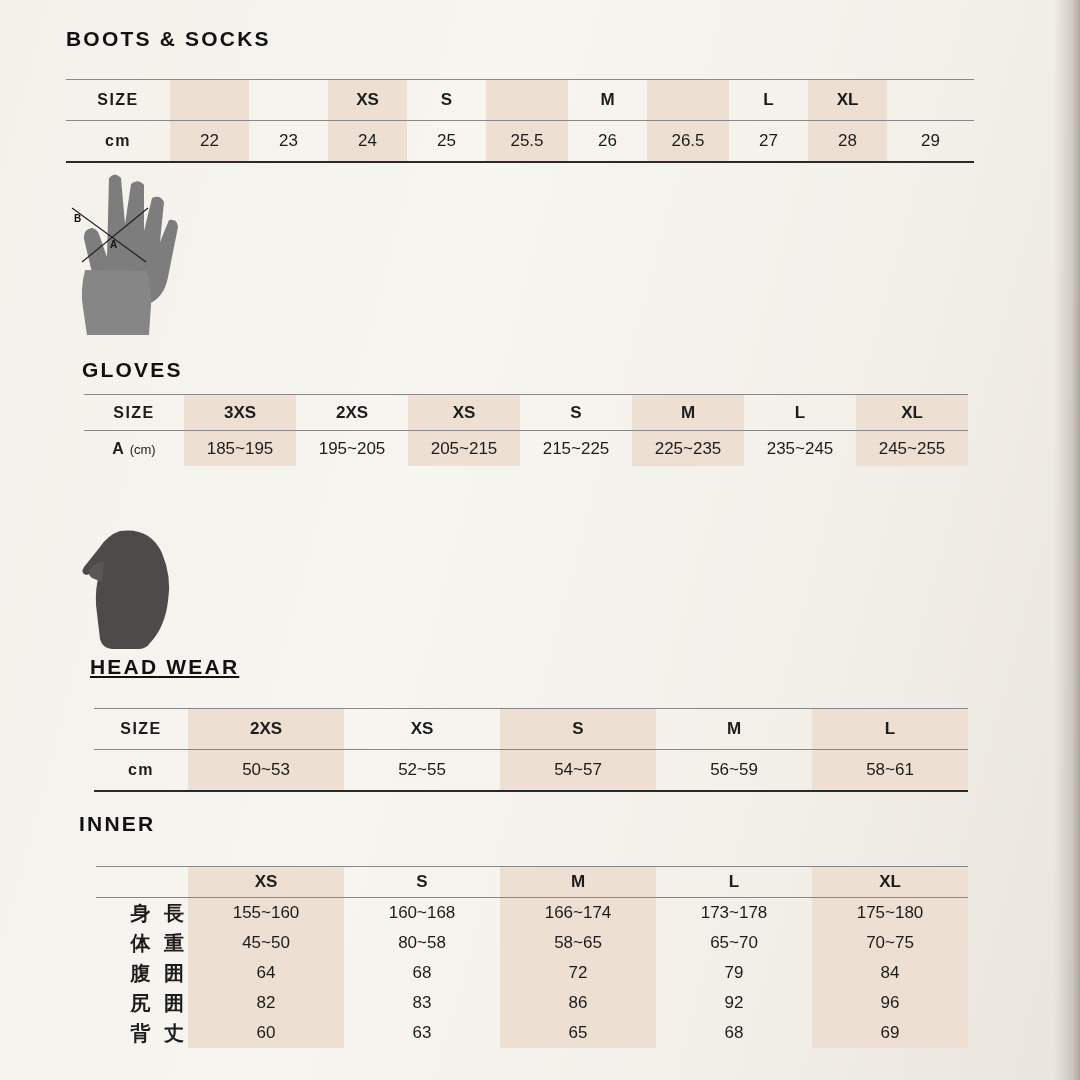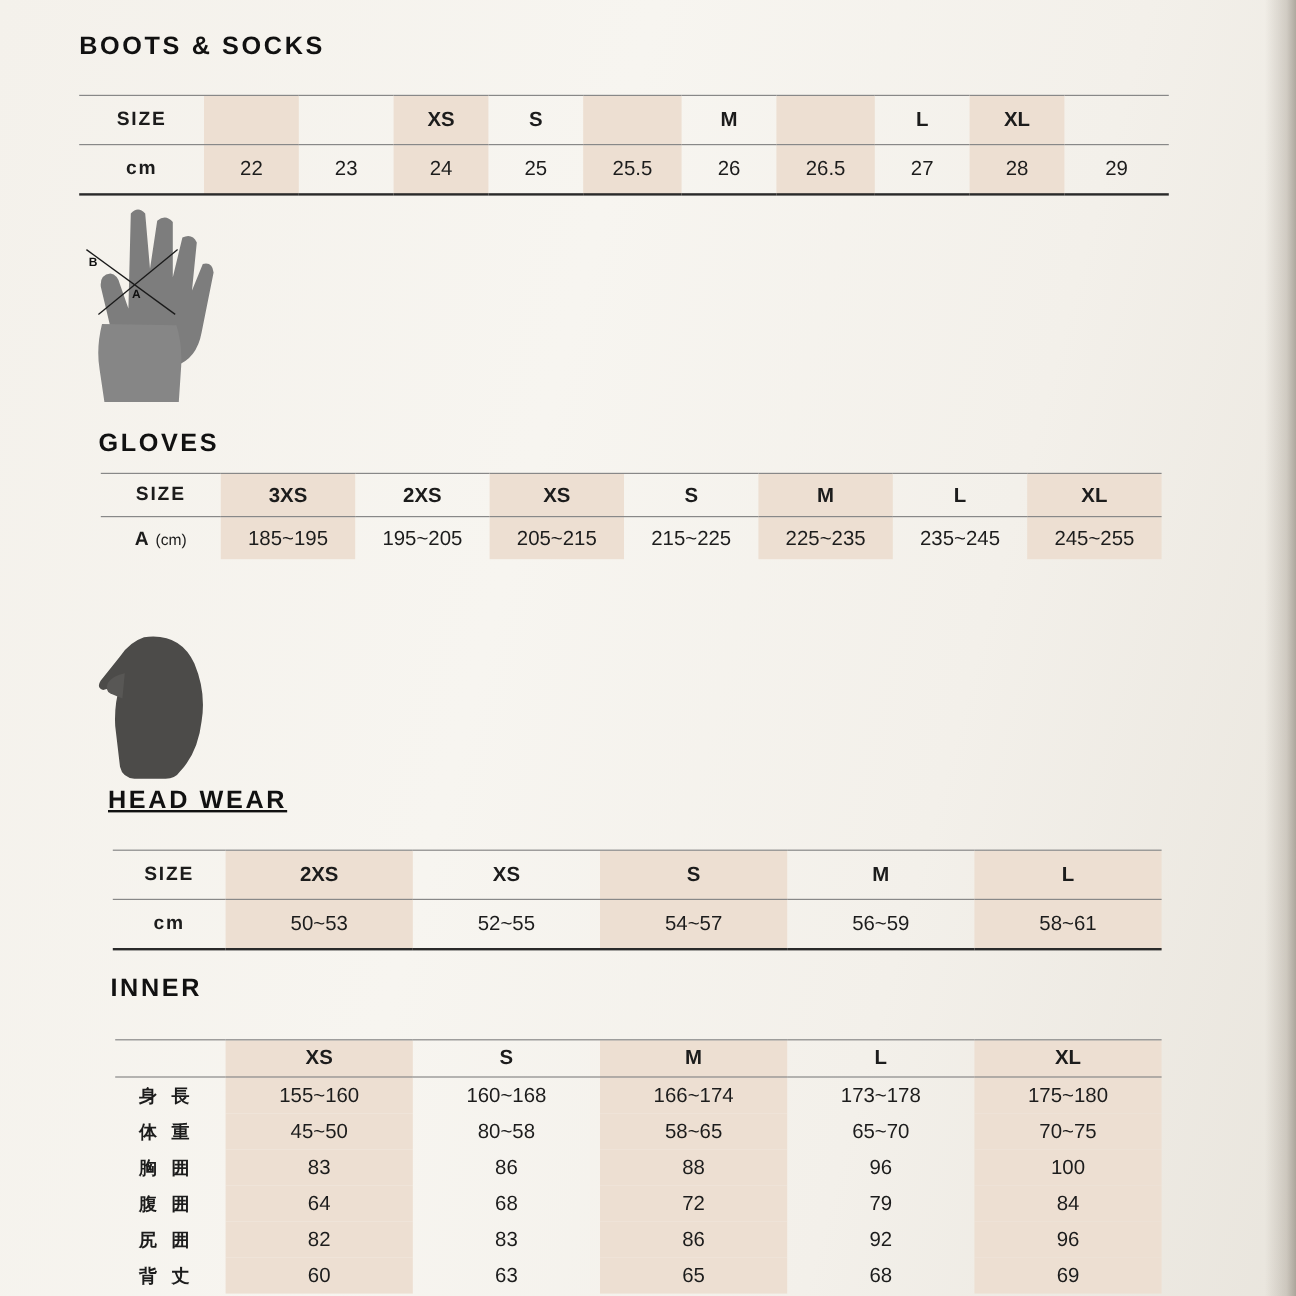--- a/index.html
+++ b/index.html
@@ -85,29 +85,29 @@
 
   
   #hood-img { position: absolute; left: 68px; top: 527px; width: 120px; height: 125px; }
 
   
   #head-title { position: absolute; left: 90px; top: 655px; text-decoration: underline; }
   #head-table { position: absolute; left: 94px; top: 684px; width: 874px; }
   #head-table td { height: 40px; }
 
   
-  #inner-title { position: absolute; left: 92px; top: 812px; }
+  #inner-title { position: absolute; left: 79px; top: 812px; }
   #inner-table { position: absolute; left: 96px; top: 842px; width: 872px; }
   #inner-table td { height: 30px; }
   #inner-table .jp {
     font-weight: bold;
-    font-size: 15px;
+    font-size: 20px;
     letter-spacing: 4px;
     text-align: right;
-    padding-right: 26px;
+    padding-right: 0;
   }
 
   .unit { font-size: 13px; }
 </style>
 </head>
 <body>
 
 <div class="page">
 
   <div class="section-title" id="boots-title">BOOTS &amp; SOCKS</div>
@@ -268,28 +268,20 @@
     </tr>
     <tr>
       <td class="jp">体 重</td>
       <td class="tan">45~50</td>
       <td>80~58</td>
       <td class="tan">58~65</td>
       <td>65~70</td>
       <td class="tan">70~75</td>
     </tr>
     <tr>
-      <td class="jp">胸 囲</td>
-      <td class="tan">83</td>
-      <td>86</td>
-      <td class="tan">88</td>
-      <td>96</td>
-      <td class="tan">100</td>
-    </tr>
-    <tr>
       <td class="jp">腹 囲</td>
       <td class="tan">64</td>
       <td>68</td>
       <td class="tan">72</td>
       <td>79</td>
       <td class="tan">84</td>
     </tr>
     <tr>
       <td class="jp">尻 囲</td>
       <td class="tan">82</td>

